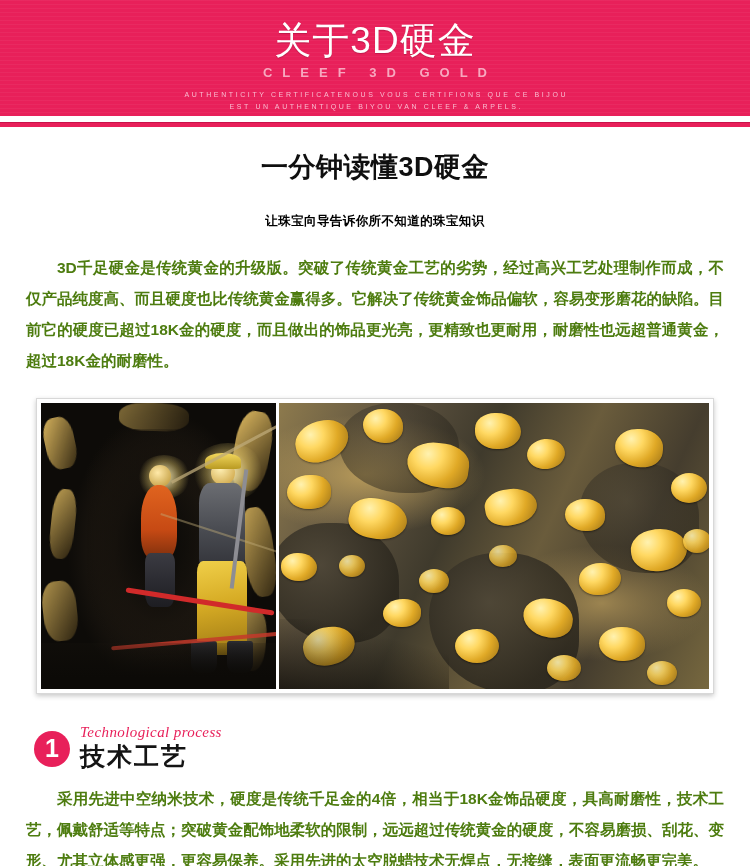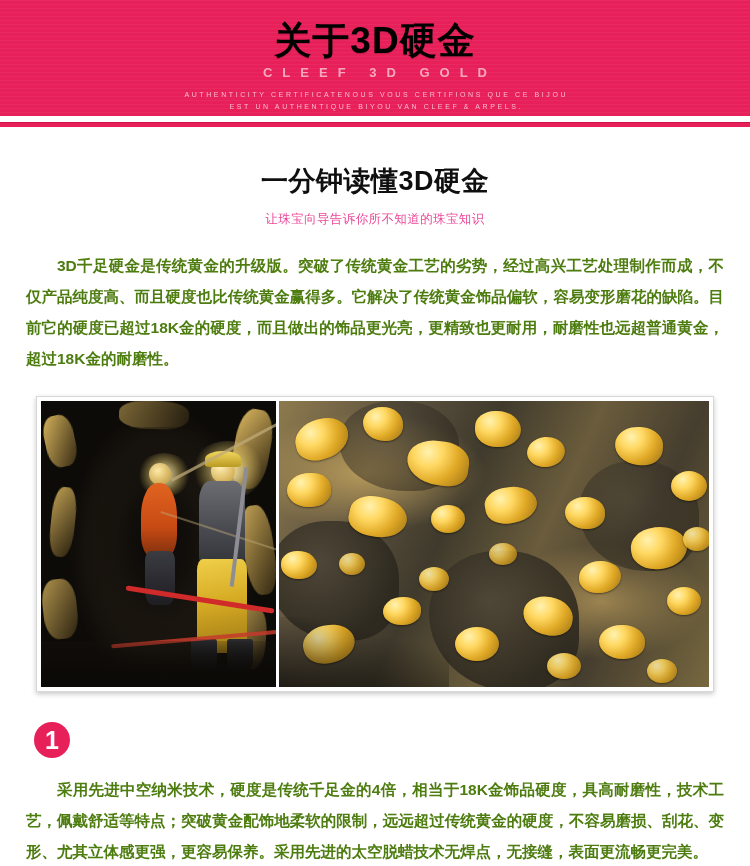--- a/index.html
+++ b/index.html
@@ -34,22 +34,22 @@
     );
     pointer-events: none;
   }
   .header-inner {
     position: relative;
     text-align: center;
     padding-top: 22px;
   }
   .header-title {
     font-size: 37px;
-    font-weight: bold;
-    color: #000000;
+    font-weight: normal;
+    color: #ffffff;
     letter-spacing: 1px;
     line-height: 1.05;
     text-shadow: 0 1px 1px rgba(0,0,0,0.18);
   }
   .header-sub-en {
     margin-top: 4px;
     font-size: 13px;
     font-weight: bold;
     color: #f7a8bf;
     letter-spacing: 10px;
@@ -71,33 +71,33 @@
   }
   .header-gap {
     width: 750px;
     height: 6px;
     background: #ffffff;
   }
 
   
   .section-title-wrap {
     text-align: center;
-    padding-top: 36px;
+    padding-top: 22px;
   }
   .section-title {
     font-size: 27px;
     font-weight: bold;
     color: #0f0f0f;
     letter-spacing: 0.5px;
   }
   .section-subtitle {
-    margin-top: 12px;
+    margin-top: 28px;
     font-size: 12.5px;
-    font-weight: normal;
-    color: #ec4899;
+    font-weight: bold;
+    color: #000000;
     letter-spacing: 0.4px;
   }
 
   
   .para {
     margin: 22px 26px 0 26px;
     font-size: 15.5px;
     font-weight: bold;
     color: #4d7c0f;
     line-height: 2.0;
@@ -322,15 +322,19 @@
     <div class="ore-nugget" style="left:404px; top:126px; width:28px; height:24px; border-radius:50%; opacity:.9;"></div>
     <div class="ore-nugget" style="left:268px; top:252px; width:34px; height:26px; border-radius:50%; opacity:.9;"></div>
     <div class="ore-nugget" style="left:368px; top:258px; width:30px; height:24px; border-radius:50%; opacity:.85;"></div>
 
     <div style="position:absolute;left:0;bottom:0;width:170px;height:70px;background:linear-gradient(15deg, rgba(12,10,7,.75), rgba(12,10,7,0) 70%);"></div>
   </div>
 </div>
 
 <div class="num-heading">
   <div class="num-circle">1</div>
+  <div class="num-texts">
+    <div class="num-en">Technological process</div>
+    <div class="num-cn">技术工艺</div>
+  </div>
 </div>
 
 <p class="para" style="margin-top:14px;">采用先进中空纳米技术，硬度是传统千足金的4倍，相当于18K金饰品硬度，具高耐磨性，技术工艺，佩戴舒适等特点；突破黄金配饰地柔软的限制，远远超过传统黄金的硬度，不容易磨损、刮花、变形、尤其立体感更强，更容易保养。采用先进的太空脱蜡技术无焊点，无接缝，表面更流畅更完美。</p>
 
 </body></html>

